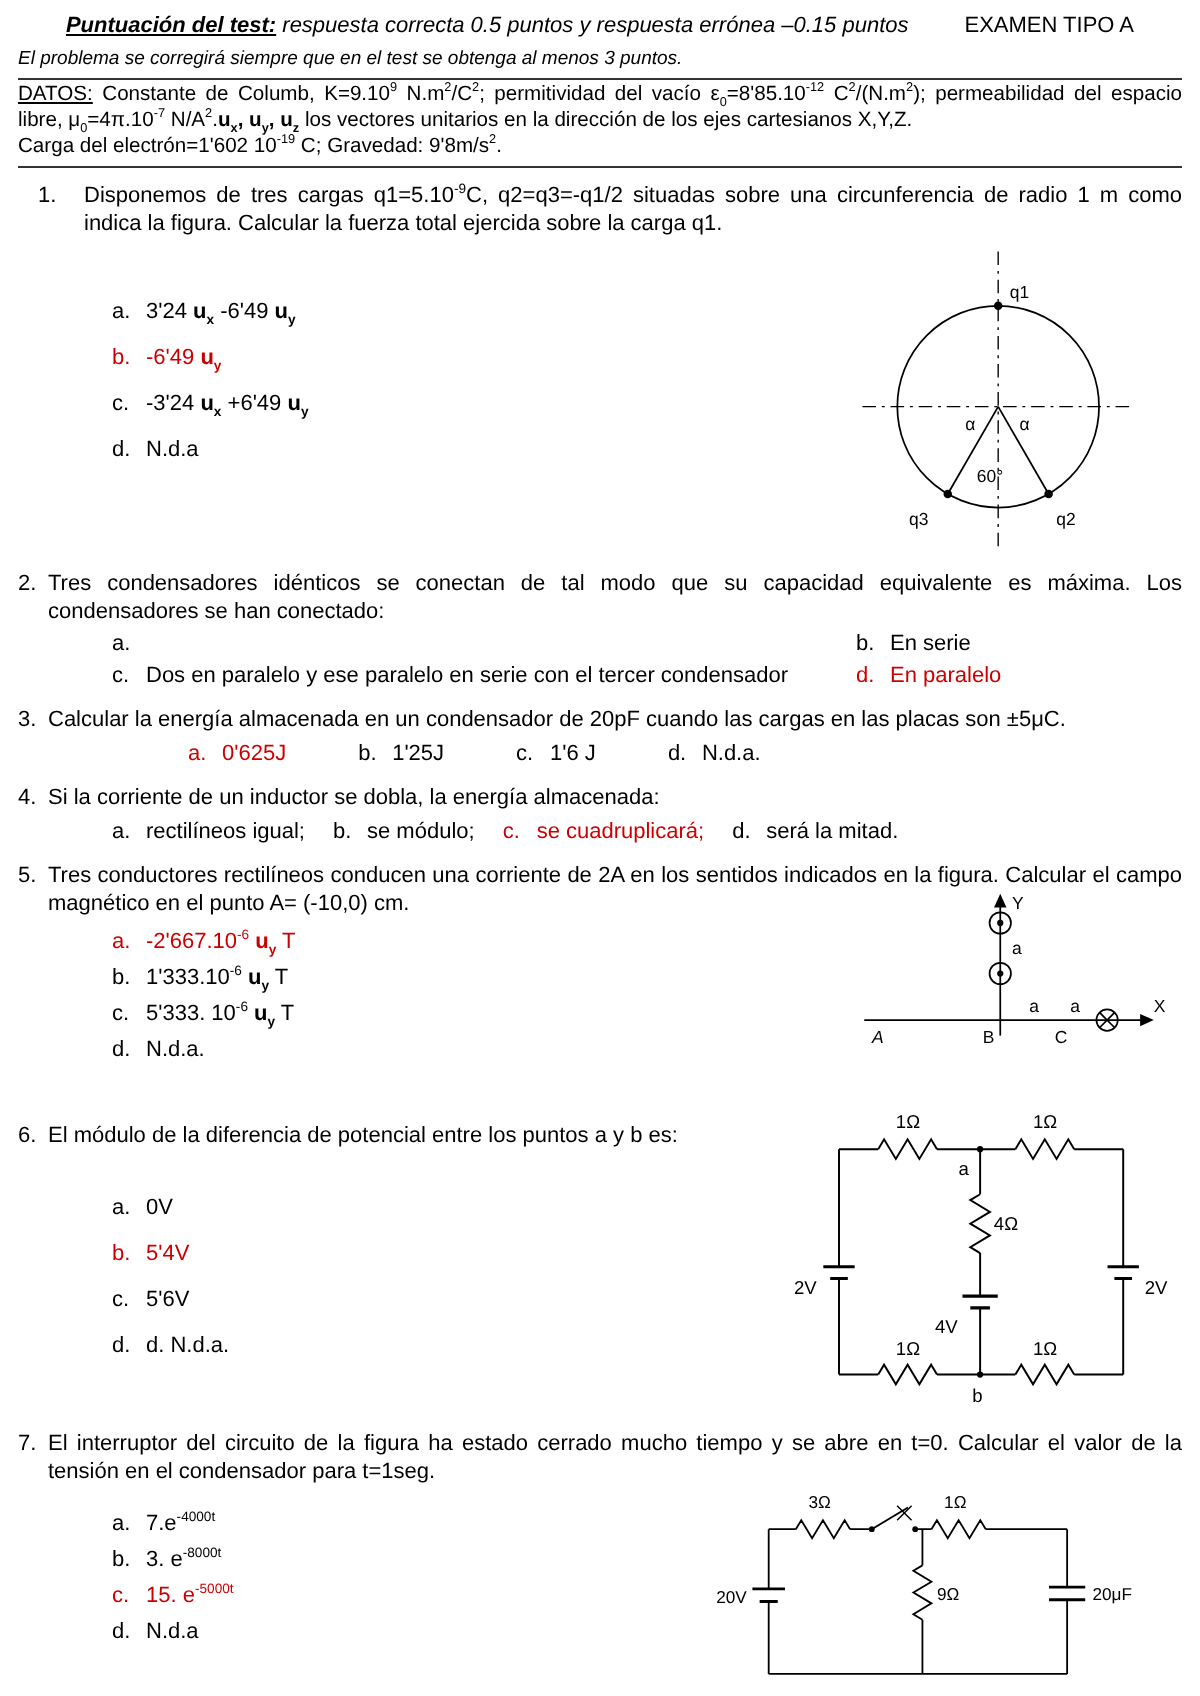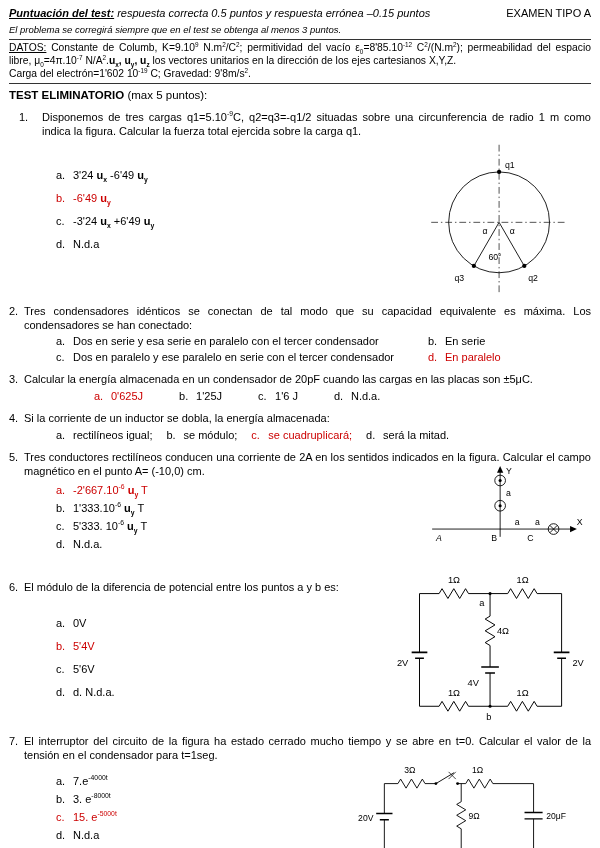--- a/index.html
+++ b/index.html
@@ -4,21 +4,21 @@
 <style>
   :root{ --red:#cc0000; }
   *{ margin:0; padding:0; box-sizing:border-box; }
   body{
     width:600px; height:848px; background:#ffffff; color:#000;
     font-family:"Liberation Sans", sans-serif; font-size:11px; line-height:1.27;
     overflow:hidden;
   }
   .page{ padding:7px 9px 0 9px; position:relative; }
   .it{ font-style:italic; } .b{ font-weight:bold; } .u{ text-decoration:underline; }
-  .hdr-row{ display:flex; justify-content:space-between;gap:28px; }
+  .hdr-row{ display:flex; justify-content:center;gap:28px; }
   .note{ font-size:9.5px; margin-top:3px; }
   .hrule{ border-top:1px solid #333; margin:3px 0 2px 0; height:0; }
   .datos{ font-size:10.3px; line-height:1.24; text-align:justify; }
   .ttl{ margin-top:4px; font-size:11.5px; }
   .q{ position:relative; margin-top:8px; }
   .qrow{ display:flex; }
   .qnum{ flex:0 0 15px; }
   .q1 .qnum{ flex:0 0 33px; padding-left:10px; }
   .qbody{ flex:1; text-align:justify; }
   .opts{ margin-left:47px; }
@@ -52,23 +52,20 @@
     </div>
     <div>EXAMEN TIPO A</div>
   </div>
   <div class="it note">El problema se corregirá siempre que en el test se obtenga al menos 3 puntos.</div>
   <div class="hrule"></div>
   <div class="datos">
     <span class="u">DATOS:</span><span> Constante de Columb, K=9.10<sup>9</sup> N.m<sup>2</sup>/C<sup>2</sup>; permitividad del vacío ε<sub>0</sub>=8'85.10<sup>-12</sup> C<sup>2</sup>/(N.m<sup>2</sup>); permeabilidad del espacio libre, μ<sub>0</sub>=4π.10<sup>-7</sup> N/A<sup>2</sup>.<b>u<sub>x</sub>, u<sub>y</sub>, u<sub>z</sub></b> los vectores unitarios en la dirección de los ejes cartesianos X,Y,Z.</span>
   </div>
   <div class="datos">Carga del electrón=1'602 10<sup>-19</sup> C; Gravedad: 9'8m/s<sup>2</sup>.</div>
   <div class="hrule"></div>
-  <div class="ttl">
-    <span class="b">TEST ELIMINATORIO</span><span> (max 5 puntos):</span>
-  </div>
 
   <div class="q q1">
     <div class="qrow">
       <span class="qnum">1.</span>
       <div class="qbody">Disponemos de tres cargas q1=5.10<sup>-9</sup>C, q2=q3=-q1/2 situadas sobre una circunferencia de radio 1 m como indica la figura. Calcular la fuerza total ejercida sobre la carga q1.</div>
     </div>
     <div class="opts opts1">
       <div class="opt">
           <span class="okey">a.</span>
           <span>3'24 <b>u<sub>x</sub></b> -6'49 <b>u<sub>y</sub></b></span>
@@ -111,21 +108,20 @@
   </div>
 
   <div class="q q2">
     <div class="qrow">
       <span class="qnum">2.</span>
       <div class="qbody">Tres condensadores idénticos se conectan de tal modo que su capacidad equivalente es máxima. Los condensadores se han conectado:</div>
     </div>
     <div class="optrow">
       <div class="opt first">
           <span class="okey">a.</span>
-          <span>Dos en serie y esa serie en paralelo con el tercer condensador</span>
         </div>
       <div class="opt">
           <span class="okey">b.</span>
           <span>En serie</span>
         </div>
     </div>
     <div class="optrow">
       <div class="opt first">
           <span class="okey">c.</span>
           <span>Dos en paralelo y ese paralelo en serie con el tercer condensador</span>

